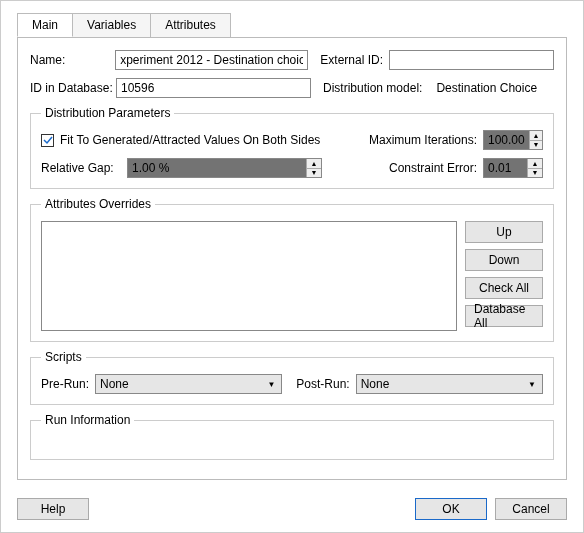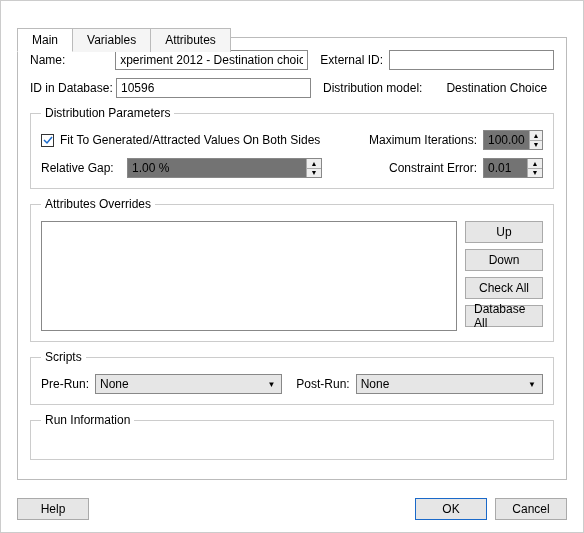--- a/index.html
+++ b/index.html
@@ -52,21 +52,21 @@
     position: relative;
     margin-bottom: 0;
   }
   .tabs .tab {
     padding: 4px 14px;
     border: 1px solid #bbb;
     border-bottom: none;
     background: #f5f5f5;
     margin-right: -1px;
     position: relative;
-    top: 15px;
+    top: 0;
   }
   .tabs .tab.active {
     background: #fff;
     border-bottom: 1px solid #fff;
     z-index: 2;
   }
   .tabpanel {
     border: 1px solid #bbb;
     padding: 12px 12px 8px 12px;
     flex: 1;
@@ -200,21 +200,21 @@
         <div class="label" style="width:80px">Name:</div>
         <input type="text" class="textinput" style="width: 195px;" value="xperiment 2012 - Destination choice">
         <div class="label" style="margin-left:6px">External ID:</div>
         <input type="text" class="textinput" style="flex: 1 1 0%;" value="">
       </div>
 
       <div class="row">
         <div class="label" style="width:80px">ID in Database:</div>
         <input type="text" class="textinput" style="width: 195px;" value="10596">
         <div class="label" style="margin-left:6px">Distribution model:</div>
-        <div class="label" style="margin-left:18px">Destination Choice</div>
+        <div class="label" style="margin-left:8px">Destination Choice</div>
       </div>
 
       <fieldset class="group">
         <legend>Distribution Parameters</legend>
         <div class="row" style="margin-bottom:8px">
           <div class="checkbox">
             <div class="box">
               <svg viewBox="0 0 10 10">
                   <polyline points="1,5 4,8 9,2" fill="none" stroke="#1a69c9" stroke-width="1.5"></polyline>
                 </svg>

